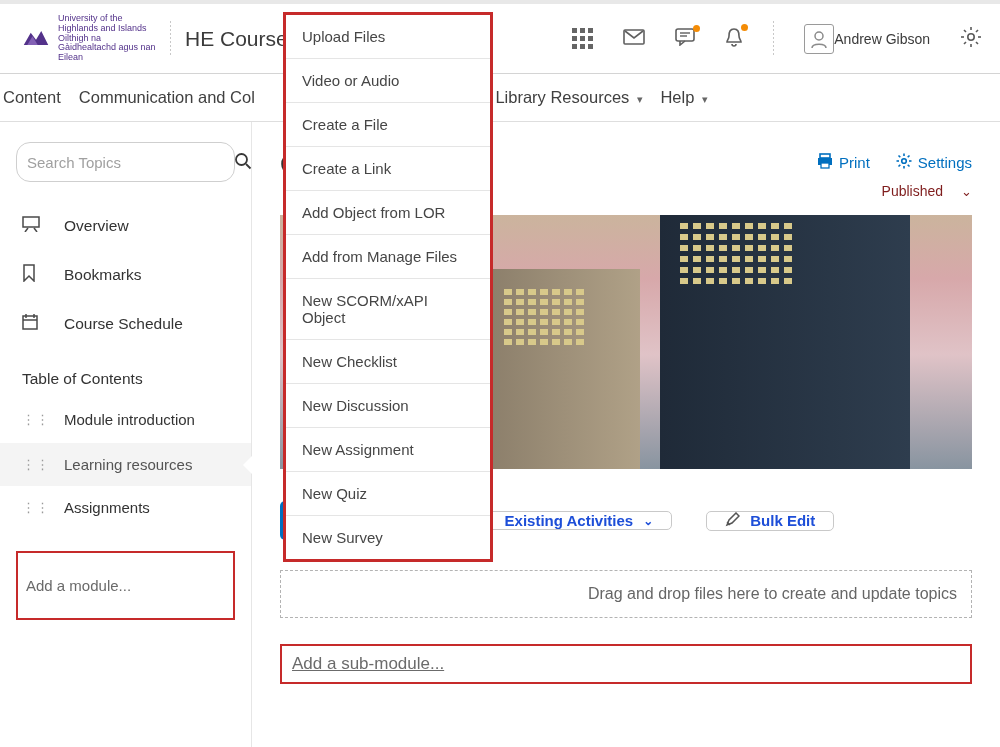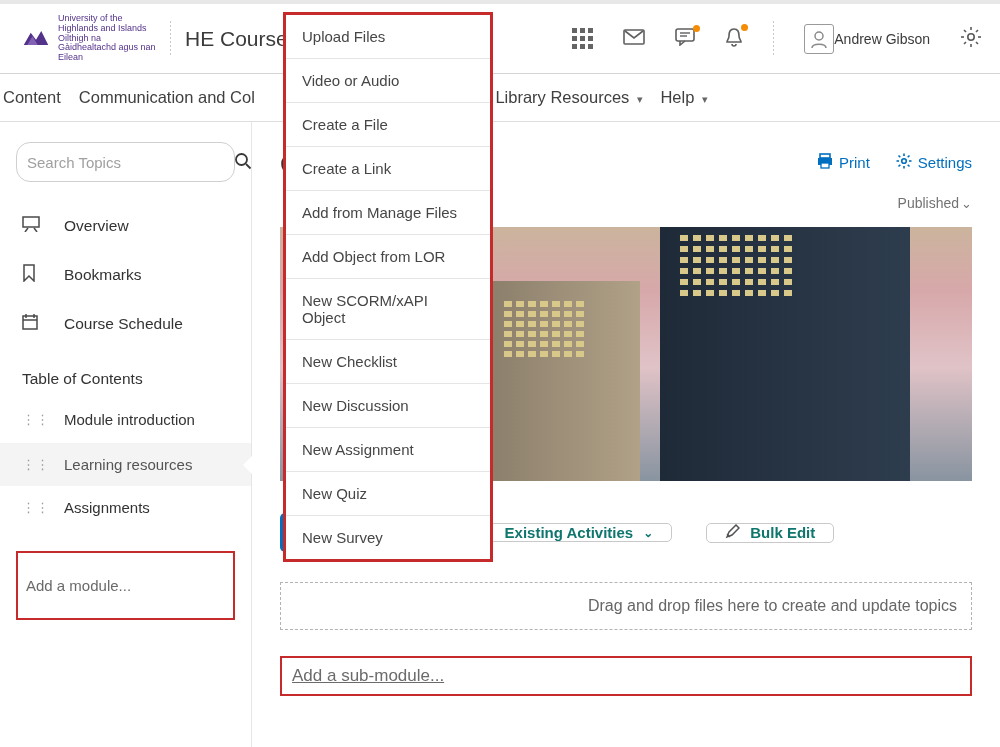--- a/index.html
+++ b/index.html
@@ -105,26 +105,26 @@
 .drag-handle { color:#9a9a9a; font-size:13px; letter-spacing:1px; }
 .add-module {
   margin: 22px 16px;
   border:2px solid #c62a2a;
   padding: 24px 8px;
   font-size:15px; color:#6a6a6a;
 }
 
 
 .content { flex:1; padding: 24px 28px 0 28px; position:relative; }
-.page-head { display:flex; align-items:center; justify-content:space-between; margin-bottom:16px; }
+.page-head { display:flex; align-items:center; justify-content:space-between; margin-bottom:4px; }
 .page-title { font-size:29px; font-weight:400; color:#333; display:flex; align-items:center; gap:16px; }
 .page-title .chev2 { font-size:16px; color:#666; }
 .head-actions { display:flex; gap:26px; font-size:15px; }
 .head-actions .pa { display:flex; align-items:center; gap:6px; color:#006fbf; font-weight:500; cursor:pointer; }
-.pub { text-align:right; color:#737373; font-size:14px; margin-bottom:16px; display:flex; justify-content:flex-end; align-items:center; gap:2px;}
+.pub { text-align:right; color:#7f1d1d; font-size:14px; margin-bottom:16px; display:flex; justify-content:flex-end; align-items:center; gap:18px;}
 
 .banner {
   height: 254px;
   background: linear-gradient(180deg, #cbb49d 0%, #d7a8aa 25%, #e0c3c7 55%, #8894a0 100%);
   position:relative;
   overflow:hidden;
   margin-bottom: 32px;
 }
 .bldg { position:absolute; bottom:0; background:linear-gradient(#2a3544,#3e4c5c); }
 .bldg.a { left:210px; width:150px; height:200px; background:linear-gradient(90deg,#8c7f6b,#b0a187); }
@@ -136,21 +136,21 @@
 .bldg.b .grid-win { left:20px; top:14px; grid-template-columns:repeat(9,8px); grid-auto-rows:6px; gap:5px;}
 
 .actions-row { display:flex; gap:34px; align-items:center; margin-bottom:30px; position:relative; }
 .btn-primary {
   background:#006fbf; color:#fff; border:none; border-radius:5px;
   padding: 11px 28px 11px 18px; font-size:15px; font-weight:600;
   display:flex; align-items:center; gap:10px; cursor:pointer;
 }
 .btn-outline {
   background:#fff; border:1px solid #c9c9c9; border-radius:5px;
-  padding:0 18px; font-size:15px; font-weight:600; color:#0f766e;
+  padding:0 18px; font-size:15px; font-weight:600; color:#1d4ed8;
   display:flex; align-items:center; gap:10px; cursor:pointer;
 }
 .cursor-hand {
   position:absolute; left:138px; top:10px;
   width:24px; height:28px; pointer-events:none;
 }
 
 .dropzone {
   border:1px dashed #b3b3b3;
   padding: 14px;
@@ -518,21 +518,21 @@
       <span>Add a sub-module...</span>
     </div>
   </div>
 </div>
 
 <div class="dd-menu">
   <div class="dd-item">Upload Files</div>
   <div class="dd-item">Video or Audio</div>
   <div class="dd-item">Create a File</div>
   <div class="dd-item">Create a Link</div>
+  <div class="dd-item">Add Object from LOR</div>
   <div class="dd-item">Add from Manage Files</div>
-  <div class="dd-item">Add Object from LOR</div>
   <div class="dd-item">New SCORM/xAPI Object</div>
   <div class="dd-item">New Checklist</div>
   <div class="dd-item">New Discussion</div>
   <div class="dd-item">New Assignment</div>
   <div class="dd-item">New Quiz</div>
   <div class="dd-item">New Survey</div>
 </div>
 
 </body></html>

